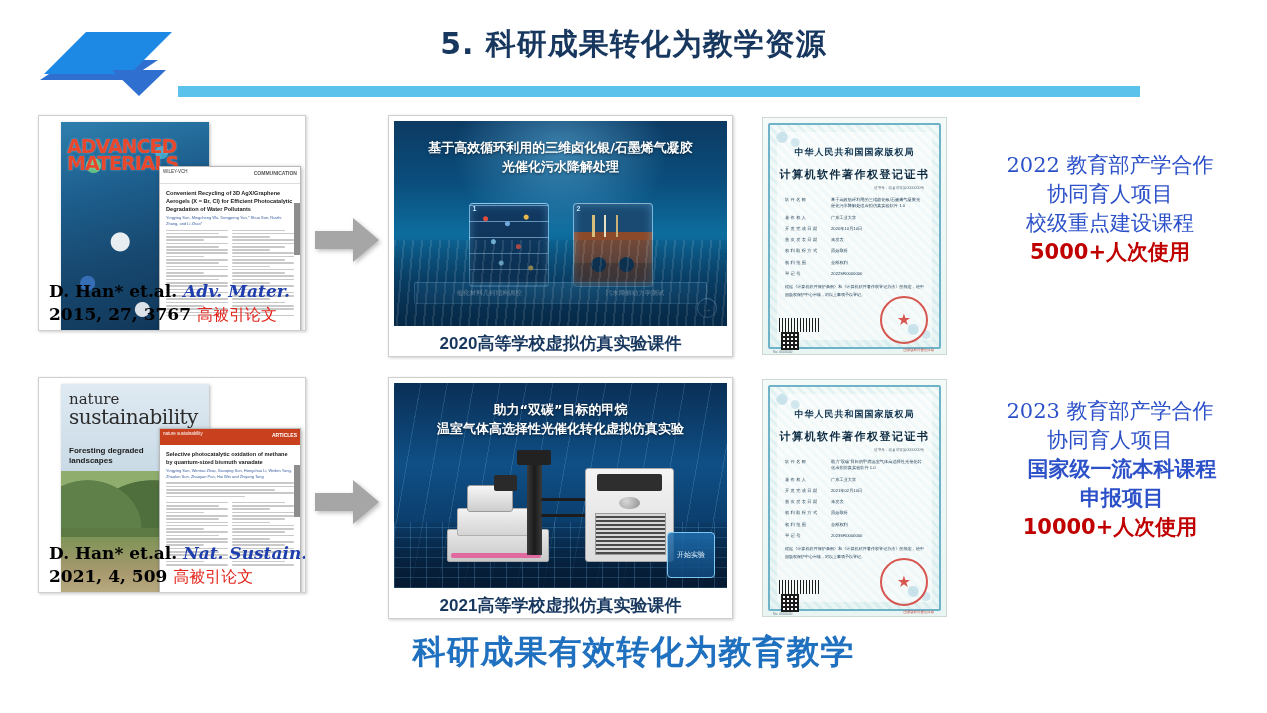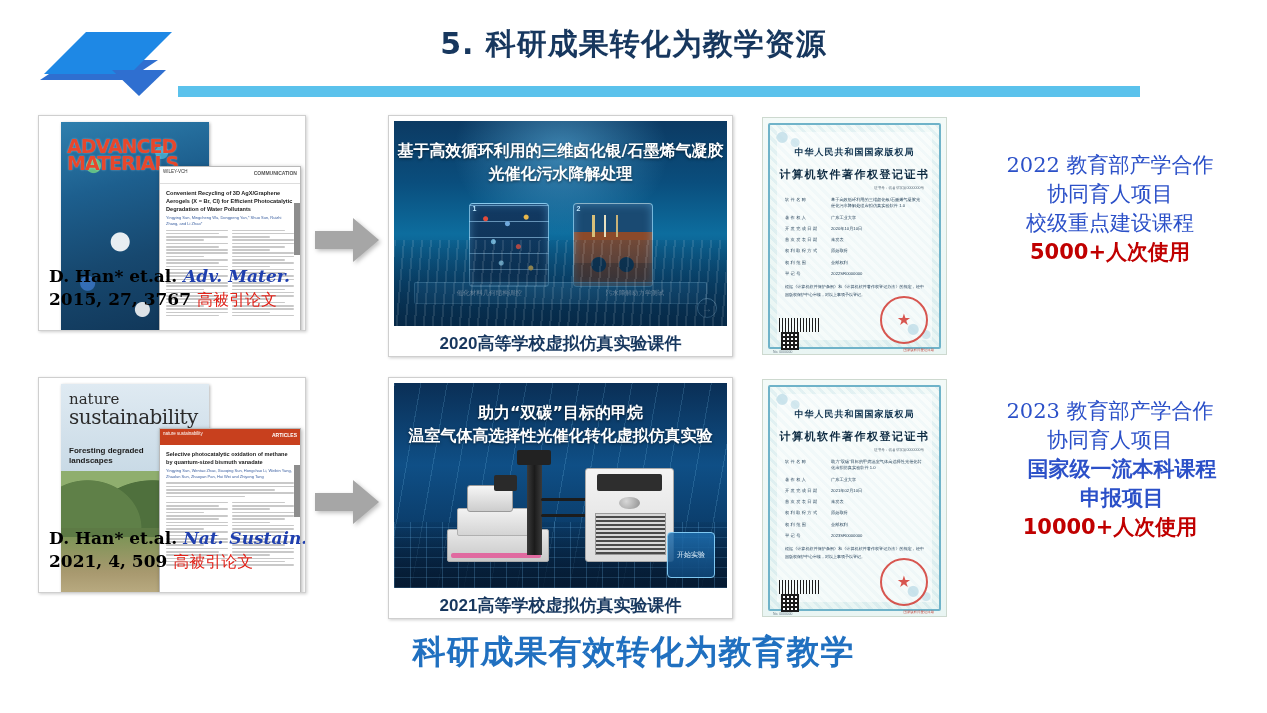--- a/index.html
+++ b/index.html
@@ -127,21 +127,21 @@
   .ap-col{flex:1;}
   .ap-line{height:1.6px;background:#c9c9c9;margin-bottom:1.7px;border-radius:1px;}
   .ap-line.s{width:62%;}
   .ap-line.m{width:85%;}
   .ap-tab{
     position:absolute;right:0;top:36px;width:6px;height:52px;background:#8d8d8d;
   }
 
   
   .cite{
-    position:absolute;left:6px;bottom:20px;width:258px;
+    position:absolute;left:6px;bottom:5px;width:258px;
     font-family:"DejaVu Serif","Liberation Serif",serif;
     z-index:5;
   }
   .cite-l1,.cite-l2{
     font-size:17px;font-weight:bold;color:#000;line-height:1.32;
     white-space:nowrap;
   }
   .cite-l1{padding-left:4px;}
   .cite-l2{padding-left:4px;}
   .cite-j{color:#1F3FAE;font-style:italic;font-weight:bold;}
@@ -184,21 +184,21 @@
       repeating-linear-gradient(90deg, rgba(120,200,255,.22) 0 1px, transparent 1px 16px),
       repeating-linear-gradient(0deg, rgba(120,200,255,.18) 0 1px, transparent 1px 10px),
       linear-gradient(180deg,rgba(8,45,80,.2),rgba(5,25,48,.9));
   }
   .cw-title{
     position:absolute;left:0;right:0;top:18px;text-align:center;
     color:#ffffff;font-weight:bold;line-height:1.45;
     font-family:"DejaVu Sans","Liberation Sans",sans-serif;
     text-shadow:0 1px 3px rgba(0,0,0,.55);
   }
-  .cw-title .tl{display:block;font-size:16px;}
+  .cw-title .tl{display:block;font-size:13px;}
 
   .cw-cards{position:absolute;left:0;right:0;top:82px;display:flex;justify-content:center;gap:24px;}
   .cw-card{
     width:78px;height:82px;border:1px solid rgba(150,220,255,.75);
     border-radius:4px;position:relative;overflow:hidden;
     box-shadow:0 0 10px rgba(110,200,255,.4) inset;
   }
   .cw-card .num{
     position:absolute;left:3px;top:1px;font-size:7px;color:#bfe8ff;font-weight:bold;z-index:3;
   }

